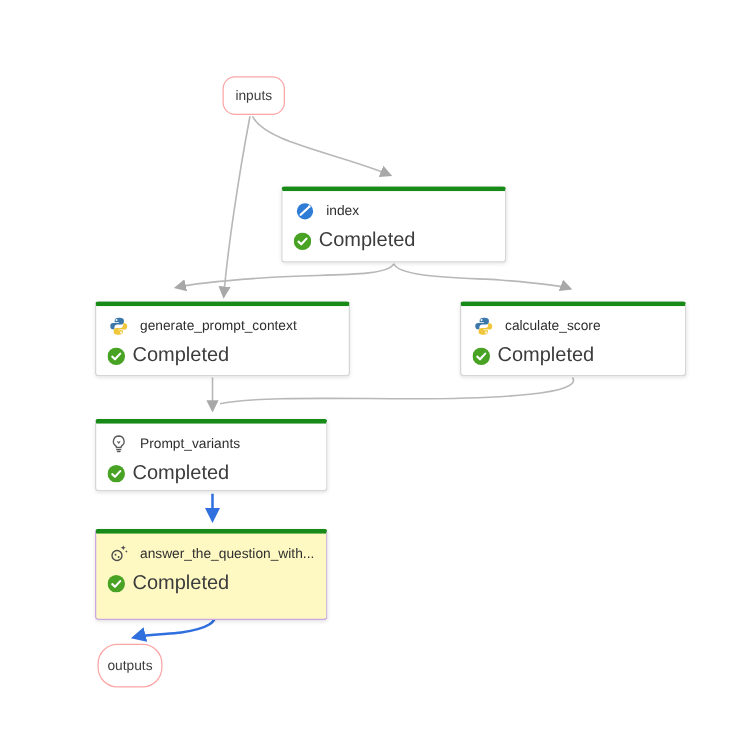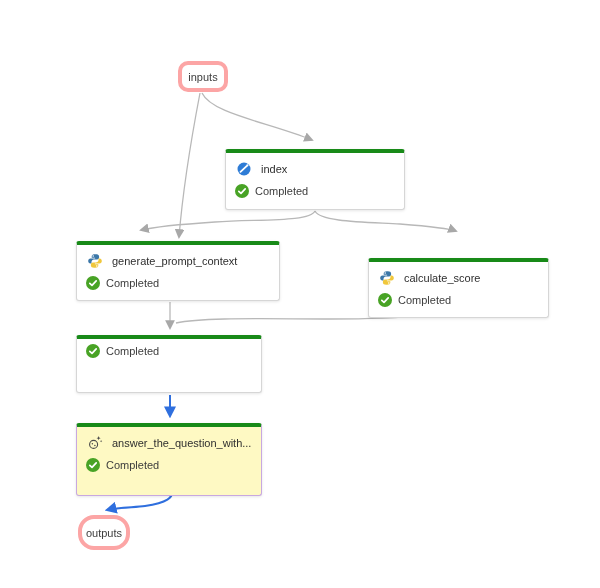--- a/index.html
+++ b/index.html
@@ -1,36 +1,36 @@
 <!DOCTYPE html>
 <html><head>
 <meta charset="utf-8">
 <style>
   html,body{margin:0;padding:0;background:#ffffff;}
   .canvas{position:relative;width:600px;height:588px;background:#ffffff;overflow:hidden;
           font-family:"Liberation Sans", sans-serif;}
   .edges{position:absolute;left:0;top:0;z-index:1;}
   .port{position:absolute;z-index:2;display:flex;align-items:center;justify-content:center;
-        background:#fff;border:4px solid #fca5a5;border-radius:10px;
+        background:#fff;border:1px solid #fca5a5;border-radius:10px;
         font-size:11px;color:#3d3d3d;box-sizing:border-box;}
   .port-inputs{left:178px;top:61px;width:50px;height:31px;}
   .port-outputs{left:78px;top:515px;width:52px;height:35px;border-radius:16px;}
   .card{position:absolute;z-index:2;background:#ffffff;border:1px solid #d6d6d6;border-radius:3px;
         border-top:4px solid #188a18;box-sizing:border-box;
         box-shadow:0 1px 3px rgba(0,0,0,0.10);}
   .card-index{left:225px;top:149px;width:180px;height:61px;}
   .card-gpc{left:76px;top:241px;width:204px;height:60px;}
-  .card-cs{left:368px;top:241px;width:181px;height:60px;margin-top:17px;}
+  .card-cs{left:368px;top:241px;width:181px;height:60px;}
   .card-pv{left:76px;top:335px;width:186px;height:58px;}
   .card-answer{left:76px;top:423px;width:186px;height:73px;
                background:#fef9c3;border-color:#c8a8e0;border-top-color:#188a18;}
   .row1{display:flex;align-items:center;gap:9px;padding:8px 8px 2px 10px;
         font-size:11px;color:#2e2e2e;white-space:nowrap;overflow:hidden;}
   .row2{display:flex;align-items:center;gap:6px;padding:5px 8px 6px 9px;
-        font-size:11px;color:#3c3c3c;text-align:right;}
+        font-size:16px;color:#3c3c3c;text-align:right;}
   .nodeicon{width:16px;height:16px;flex:0 0 16px;display:block;}
   .checkicon{width:14px;height:14px;flex:0 0 14px;display:block;}
 </style>
 </head>
 <body>
 
 <div class="canvas">
 
   <svg class="edges" width="600" height="588">
     <defs>
@@ -109,20 +109,28 @@
     <div class="row2">
       <svg class="checkicon" viewBox="0 0 14 14">
         <circle cx="7" cy="7" r="7" fill="#48a325"></circle>
         <path d="M3.8 7.3 L6 9.4 L10.2 4.9" stroke="#fff" stroke-width="1.7" fill="none" stroke-linecap="round" stroke-linejoin="round"></path>
       </svg>
       <span>Completed</span>
     </div>
   </div>
 
   <div class="card card-pv">
+    <div class="row1">
+      <svg class="nodeicon" viewBox="0 0 16 16">
+        <path d="M8 1.8 a4.3 4.3 0 0 1 2.6 7.7 c-.5.4-.8 1-.8 1.5 H6.2 c0-.5-.3-1.1-.8-1.5 A4.3 4.3 0 0 1 8 1.8 z" fill="none" stroke="#5c5c5c" stroke-width="1.1"></path>
+        <path d="M6.4 12.7 h3.2 M7 14.2 h2" stroke="#5c5c5c" stroke-width="1.1" stroke-linecap="round"></path>
+        <path d="M6.9 6 L8 7.4 L9.1 6" fill="none" stroke="#5c5c5c" stroke-width=".9"></path>
+      </svg>
+      <span>Prompt_variants</span>
+    </div>
     <div class="row2">
       <svg class="checkicon" viewBox="0 0 14 14">
         <circle cx="7" cy="7" r="7" fill="#48a325"></circle>
         <path d="M3.8 7.3 L6 9.4 L10.2 4.9" stroke="#fff" stroke-width="1.7" fill="none" stroke-linecap="round" stroke-linejoin="round"></path>
       </svg>
       <span>Completed</span>
     </div>
   </div>
 
   <div class="card card-answer">

